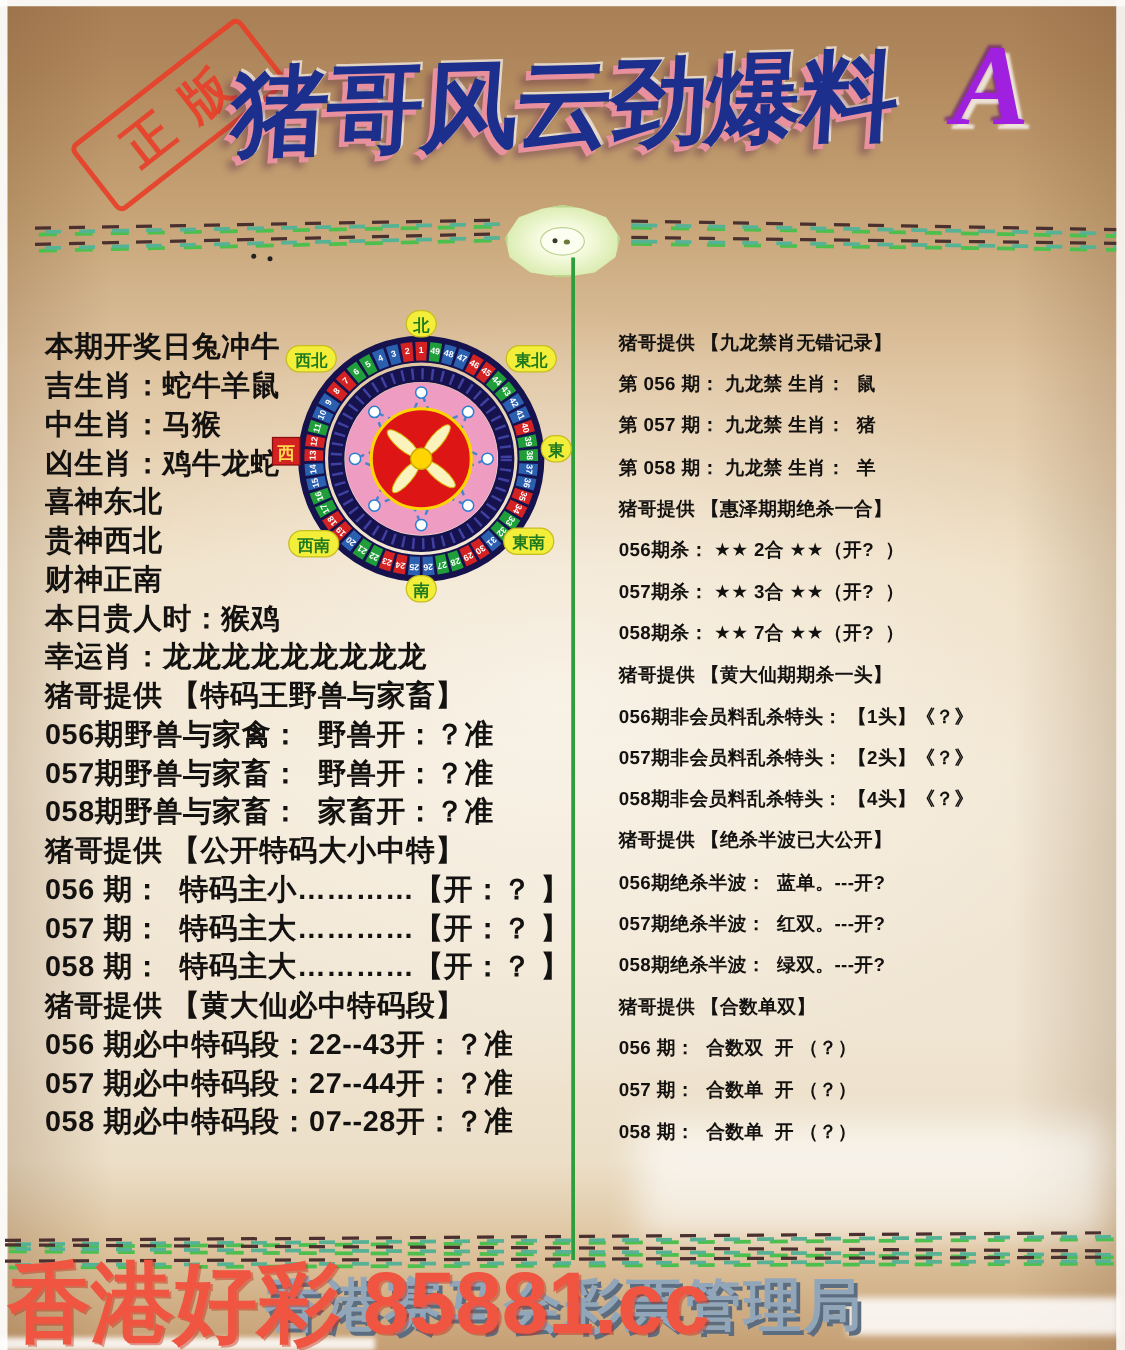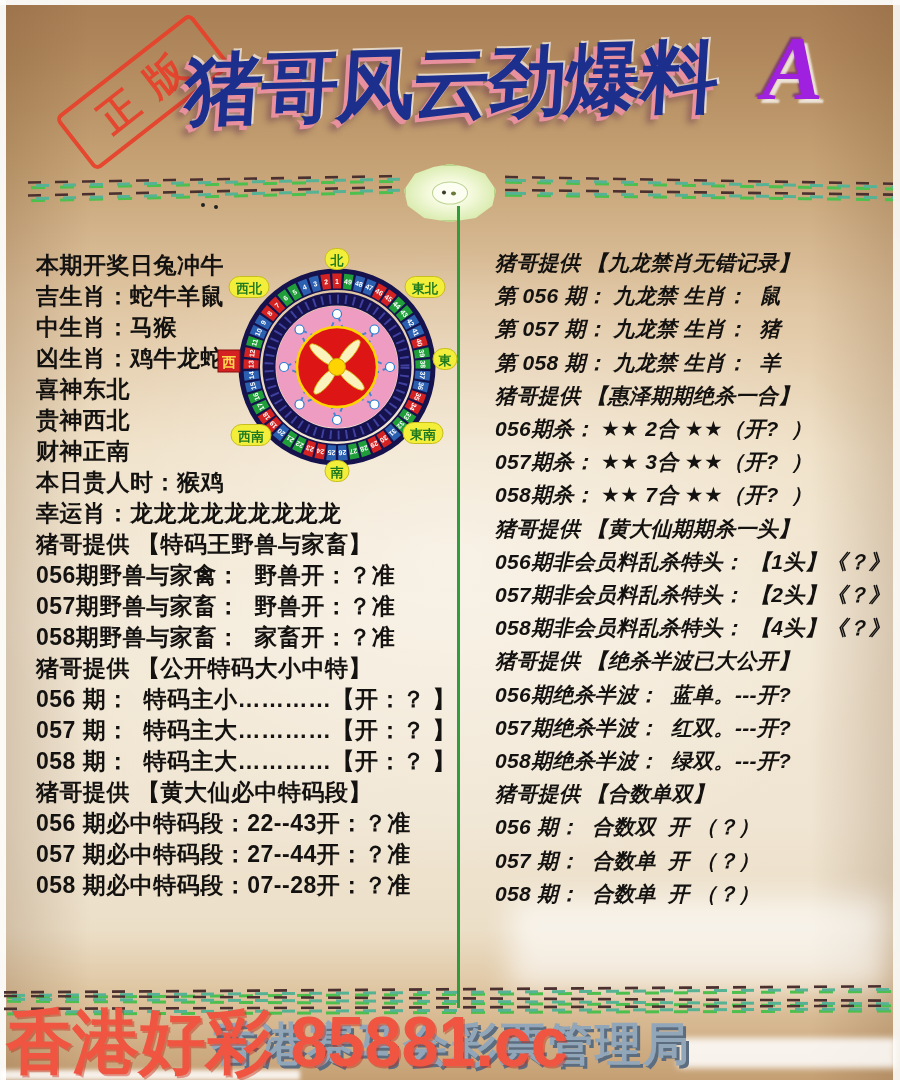--- a/index.html
+++ b/index.html
@@ -64,24 +64,24 @@
     transform:translate(-50%,-50%);
     background:#fdfef2;border:1px solid #bcd392;border-radius:50%;
   }
   .seal-core::before{content:"";position:absolute;left:9px;top:8px;width:4px;height:4px;border-radius:50%;background:#3a3a2a;}
   .seal-core::after{content:"";position:absolute;left:18px;top:9px;width:5px;height:4px;border-radius:50%;background:#6a7a3a;}
   .dots{left:201px;top:203px;width:4px;height:4px;border-radius:50%;background:#222;box-shadow:13px 2px 0 #222;}
 
   .divider{left:457px;top:206px;width:3px;height:802px;background:var(--divider_green);}
 
   
-  .col{font-weight:700;color:var(--text_black);white-space:pre;}
+  .col{font-weight:700;color:var(--text_black);white-space:pre;margin-top:12px;}
   .col > div{white-space:pre;}
   .col-left{left:36px;top:250px;font-size:23px;line-height:31px;letter-spacing:.5px;}
-  .col-right{left:495px;top:246px;font-size:21px;line-height:33.2px;letter-spacing:.3px;font-style:italic;}
+  .col-right{left:495px;top:246px;font-size:15px;line-height:33.2px;letter-spacing:.3px;}
 
   
   #wheel-svg{left:216px;top:248px;width:242px;height:242px;}
 
   
   .wm-back{
     left:211px;top:1014px;font-size:46px;font-weight:700;white-space:nowrap;
     color:var(--watermark_gray);letter-spacing:2px;
     text-shadow:3px 3px 0 #5c6d80;
   }

